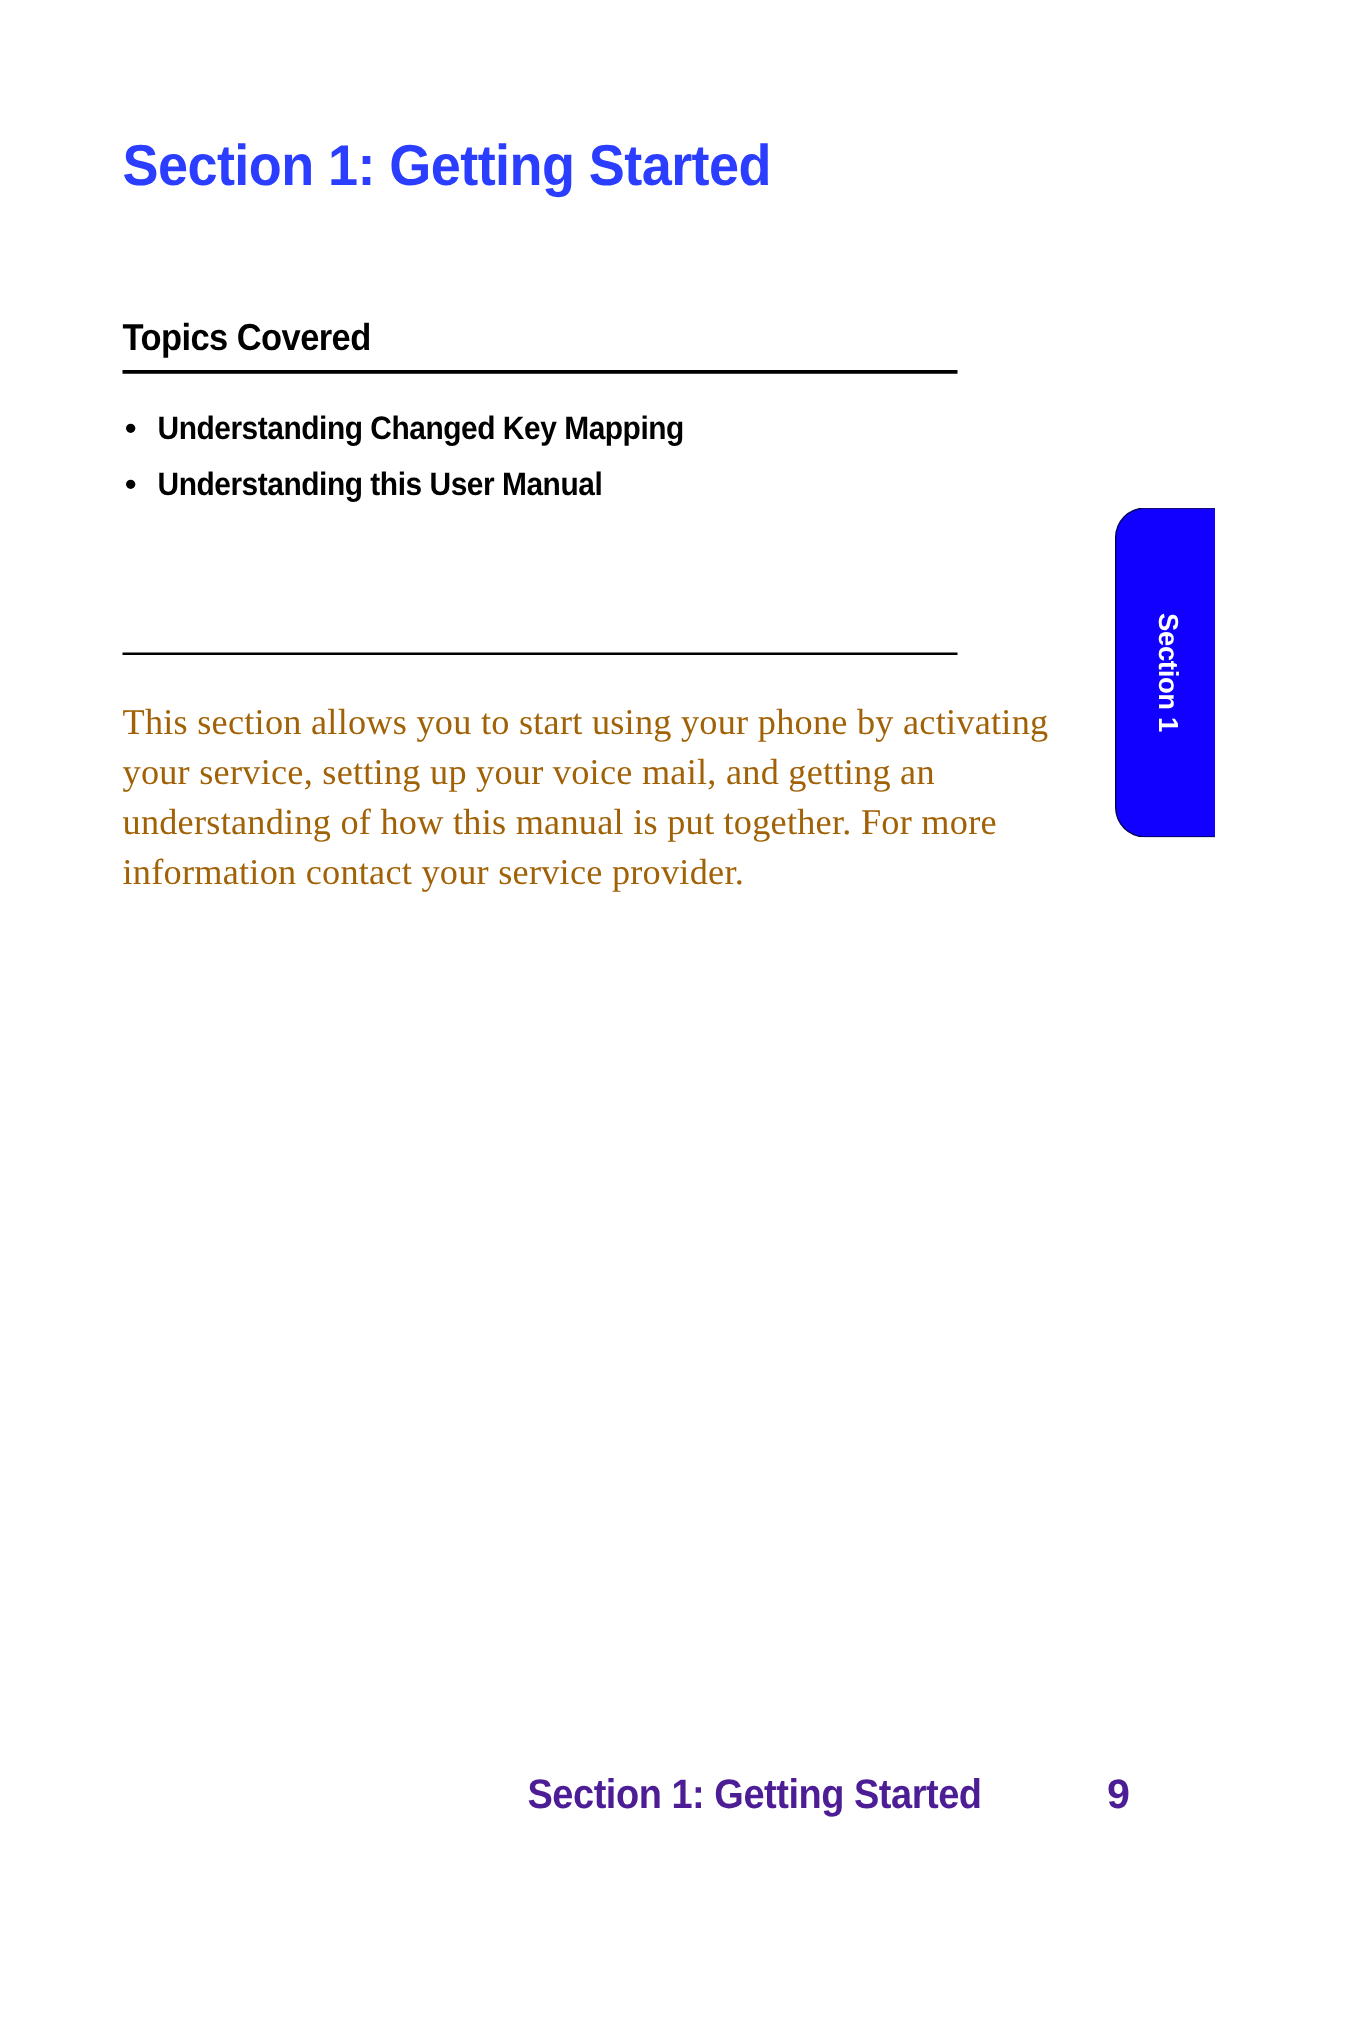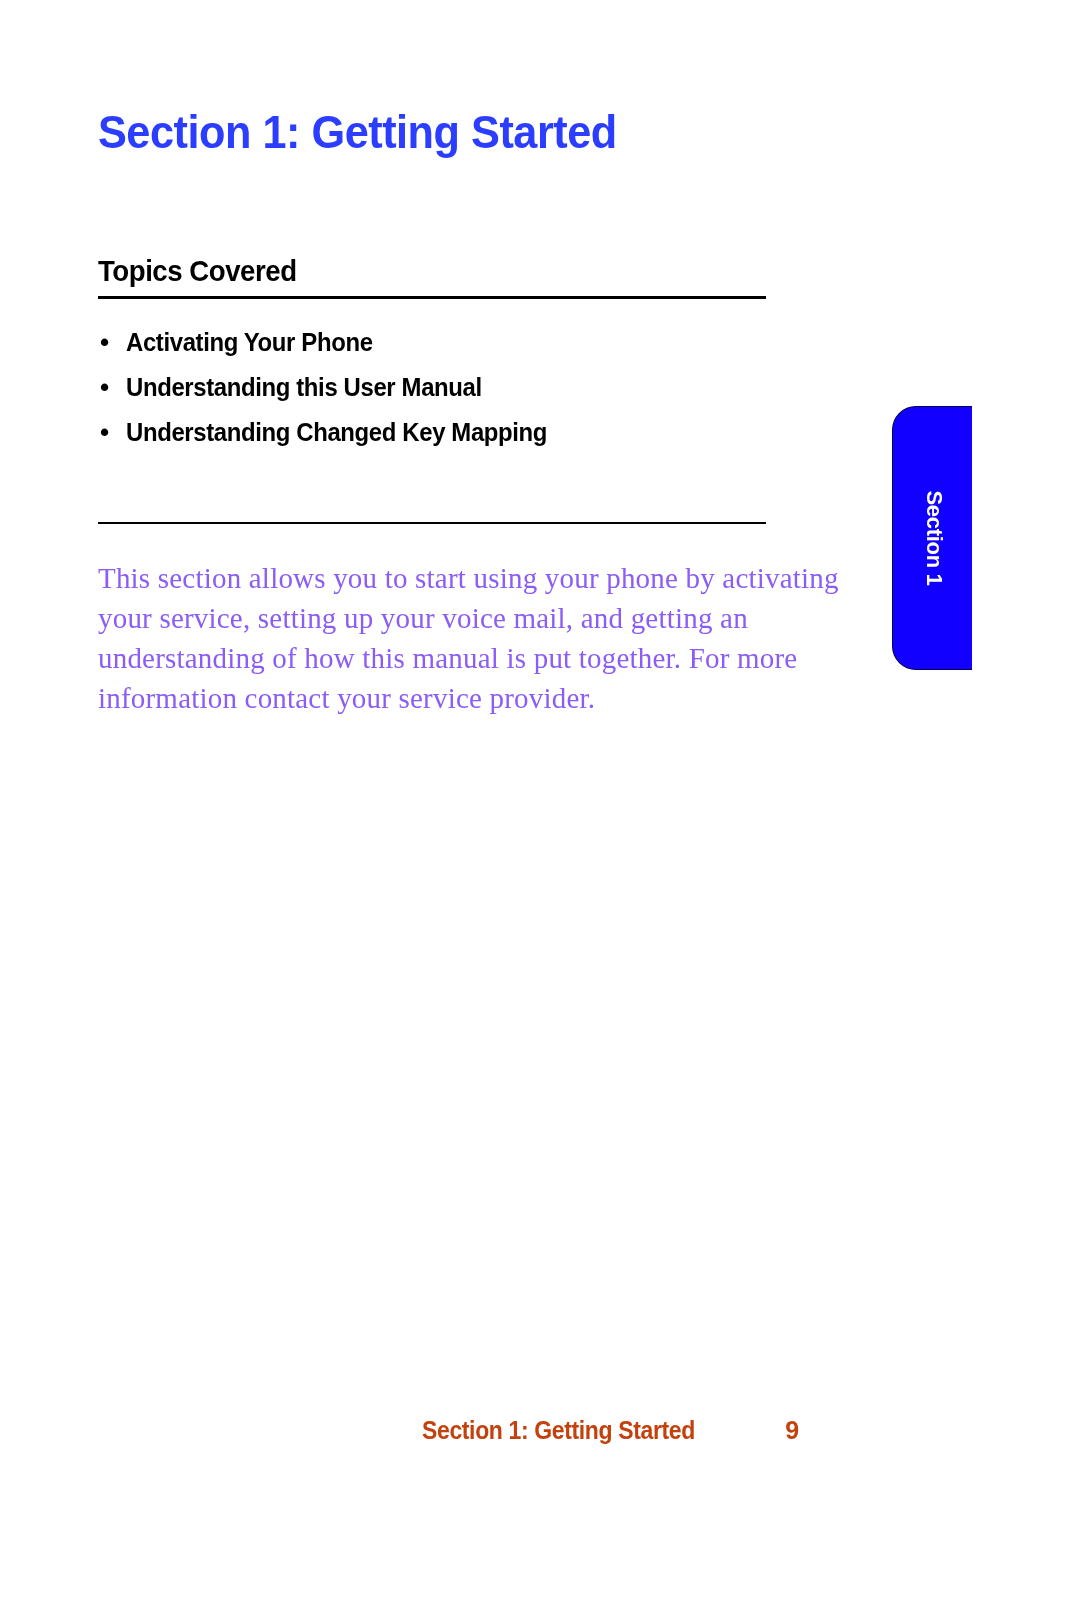--- a/index.html
+++ b/index.html
@@ -90,21 +90,21 @@
     background: #000;
   }
   .body-text {
     position: absolute;
     left: 98px;
     top: 558px;
     width: 756px;
     font-family: "Book Antiqua", Palatino, "Palatino Linotype", Georgia, serif;
     font-size: 29px;
     line-height: 1.38;
-    color: #8b5cf6;
+    color: #a16207;
     letter-spacing: 0.2px;
   }
   .side-tab {
     position: absolute;
     right: 0;
     top: 406px;
     width: 80px;
     height: 264px;
     background: #1100ff;
     border-top-left-radius: 24px;
@@ -127,23 +127,23 @@
   .footer {
     position: absolute;
     left: 0;
     width: 1080px;
     top: 1416px;
     text-align: left;
   }
   .footer-inner {
     display: inline-block;
     margin-left: 422px;
-    font-size: 25px;
+    font-size: 33px;
     font-weight: 700;
-    color: #c2410c;
+    color: #4c1d95;
     letter-spacing: -0.4px;
   }
   .footer-title {
     display: inline-block;
     transform: scaleX(0.92);
     transform-origin: left center;
   }
   .footer-page {
     display: inline-block;
     margin-left: 60px;
@@ -155,23 +155,22 @@
 
 <div class="page">
 
   <div class="section-title">Section 1: Getting Started</div>
 
   <div class="topics-heading">Topics Covered</div>
 
   <div class="rule-top"></div>
 
   <ul class="topics-list">
-    <li><span>Activating Your Phone</span></li>
+    <li><span>Understanding Changed Key Mapping</span></li>
     <li><span>Understanding this User Manual</span></li>
-    <li><span>Understanding Changed Key Mapping</span></li>
   </ul>
 
   <div class="rule-bottom"></div>
 
   <div class="body-text">This section allows you to start using your phone by activating your service, setting up your voice mail, and getting an understanding of how this manual is put together. For more information contact your service provider.</div>
 
   <div class="side-tab">
     <div class="side-tab-label">Section 1</div>
   </div>
 

